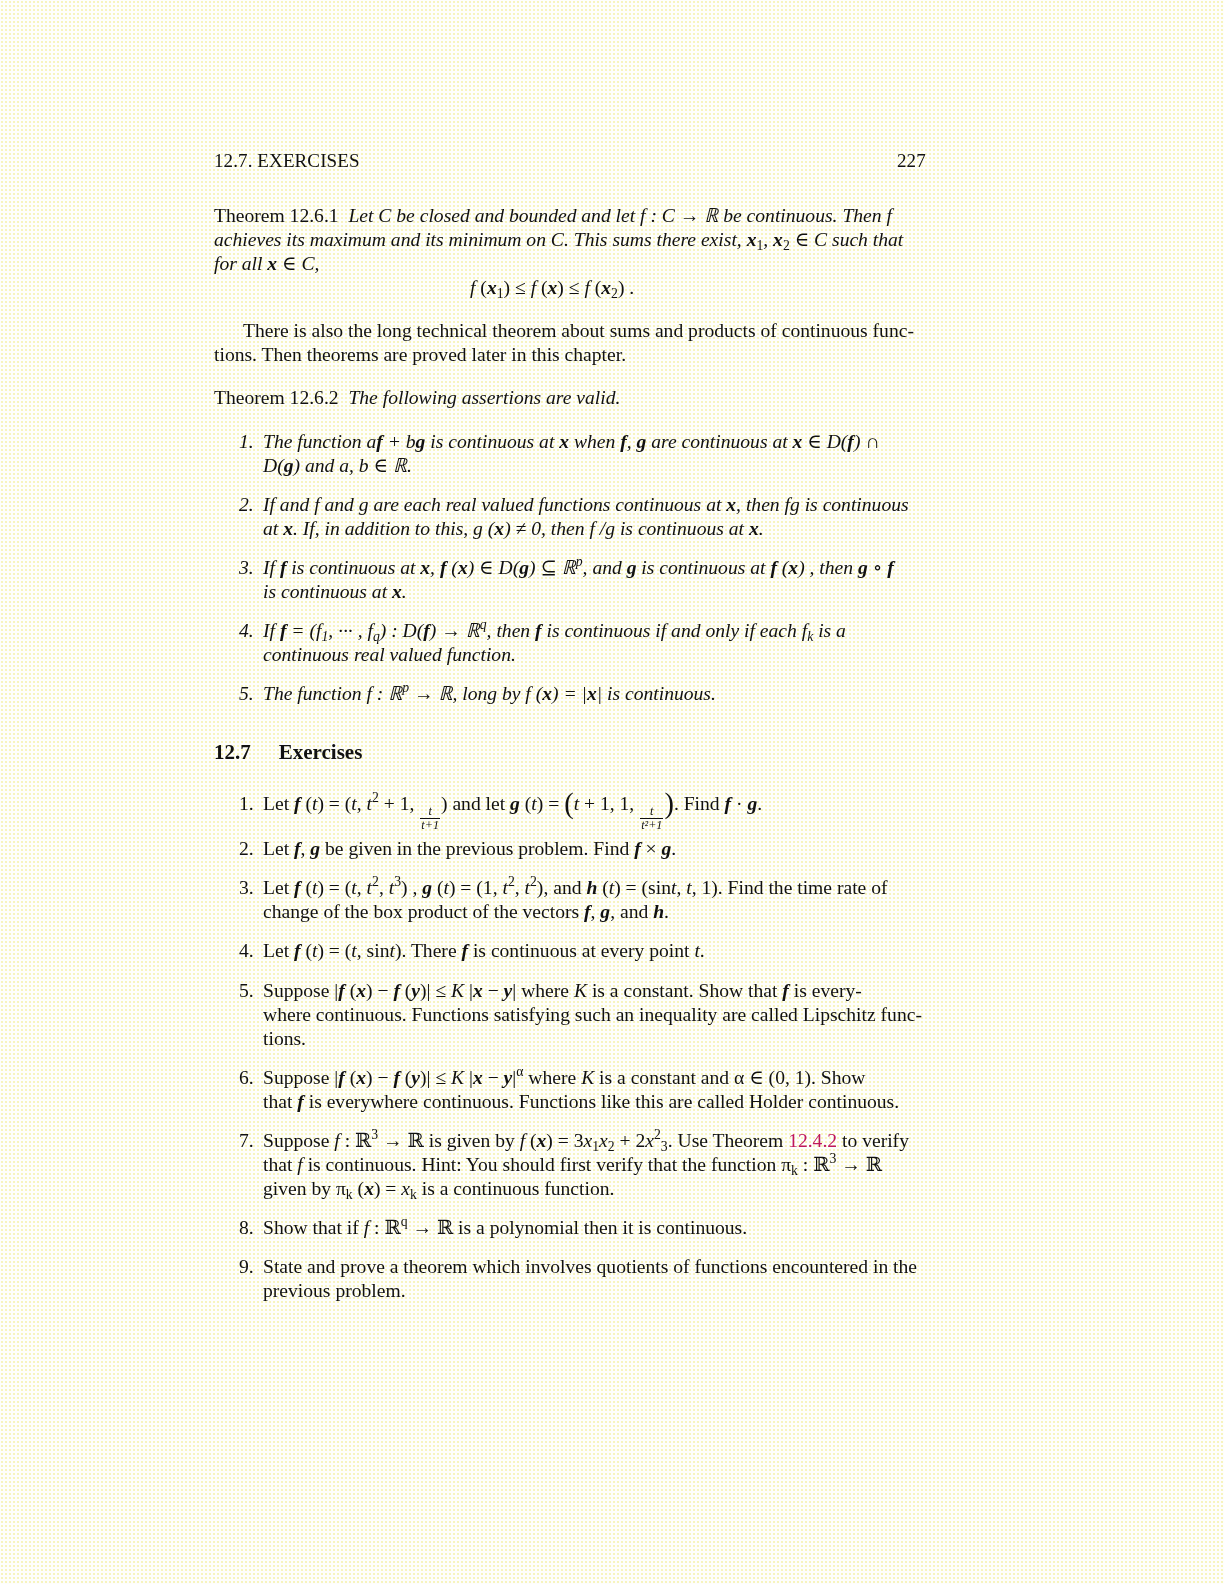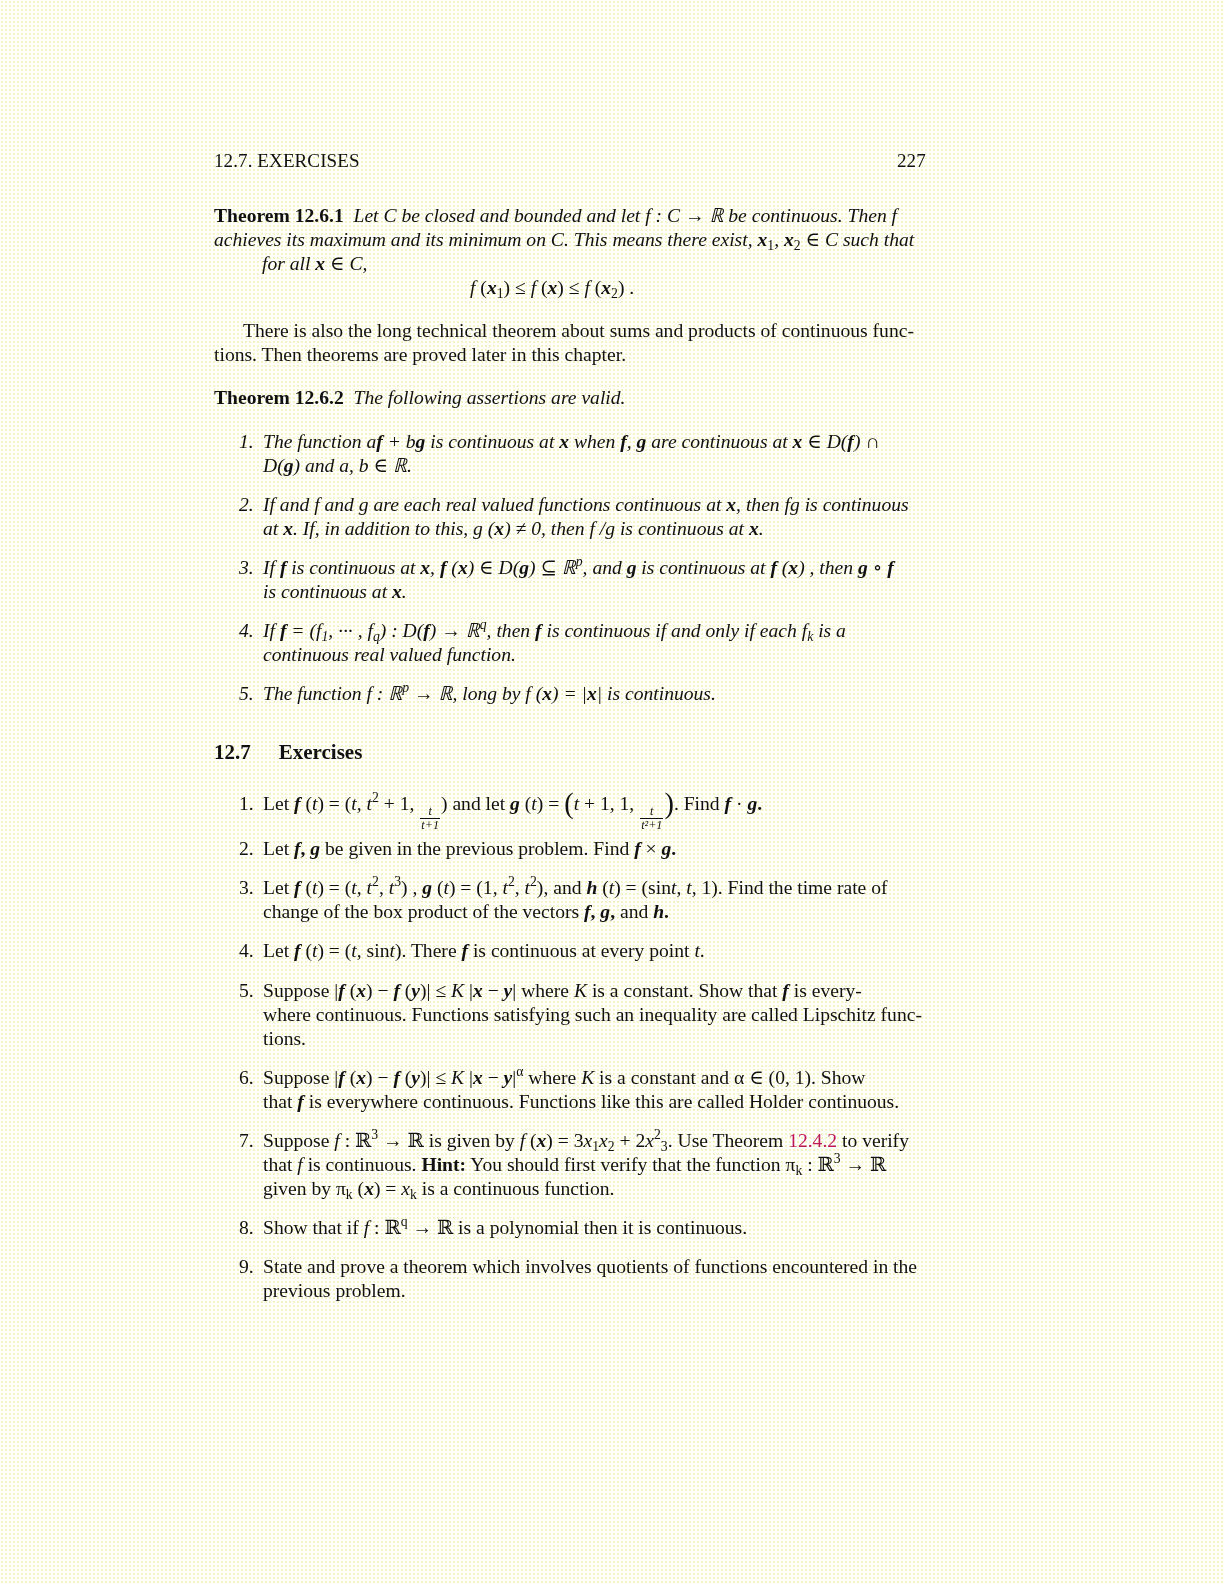--- a/index.html
+++ b/index.html
@@ -8,21 +8,21 @@
     background-color: #fefefc;
     background-image: radial-gradient(circle, #f3ef9c 0.6px, transparent 0.9px);
     background-size: 4px 4px;
     font-family: "Liberation Serif", "DejaVu Serif", serif;
     color: #111;
   }
   .page { position: absolute; left: 0; top: 0; width: 1024px; height: 1584px; }
   .line { position: absolute; font-size: 19.6px; white-space: nowrap; line-height: 24px; }
   .running-head { position: absolute; top: 150px; font-size: 19px; letter-spacing: 0.1px; }
   .it { font-style: italic; }
-  .b { font-weight: bold; }
+  .b { font-weight: normal; }
   .bi { font-weight: bold; font-style: italic; }
   .sup { font-size: 0.7em; vertical-align: 0.55em; line-height: 0; }
   .sub { font-size: 0.7em; vertical-align: -0.3em; line-height: 0; }
   .frac { display: inline-flex; flex-direction: column; vertical-align: -0.45em; font-size: 0.62em; line-height: 1.05; text-align: center; margin: 0 1px; }
   .frac .num { border-bottom: 1px solid #111; padding: 0 1px; font-style: italic; }
   .frac .den { font-style: italic; padding: 0 1px; }
   .big { font-size: 1.45em; vertical-align: -0.12em; line-height: 0; }
   .link { color: #be185d; }
   .section-title { position: absolute; left: 214px; top: 740px; font-size: 21px; font-weight: bold; }
   .section-title .num { margin-right: 28px; }
@@ -34,22 +34,22 @@
 <div class="page">
 
   <div class="running-head" style="left:214px;">12.7. EXERCISES</div>
   <div class="running-head" style="left:897px;">227</div>
 
   <div>
     <div class="line" style="left:214px; top:204px;">
       <span class="b">Theorem 12.6.1</span>&nbsp;
       <span><span class="it">Let C be closed and bounded and let f : C → ℝ be continuous. Then f</span></span>
     </div>
-    <div class="line" style="left:214px; top:228px;"><span class="it">achieves its maximum and its minimum on C. This means there exist, </span><span class="bi">x</span><span class="sub">1</span><span class="it">, </span><span class="bi">x</span><span class="sub">2</span><span class="it"> ∈ C such that</span></div>
-    <div class="line" style="left:214px; top:252px;margin-left:48px;"><span class="it">for all </span><span class="bi">x</span><span class="it"> ∈ C,</span></div>
+    <div class="line" style="left:214px; top:228px;"><span class="it">achieves its maximum and its minimum on C. This sums there exist, </span><span class="bi">x</span><span class="sub">1</span><span class="it">, </span><span class="bi">x</span><span class="sub">2</span><span class="it"> ∈ C such that</span></div>
+    <div class="line" style="left:214px; top:252px;"><span class="it">for all </span><span class="bi">x</span><span class="it"> ∈ C,</span></div>
     <div class="line" style="left:470px; top:276px;"><span class="it">f</span><span> (</span><span class="bi">x</span><span class="sub">1</span><span>) ≤ </span><span class="it">f</span><span> (</span><span class="bi">x</span><span>) ≤ </span><span class="it">f</span><span> (</span><span class="bi">x</span><span class="sub">2</span><span>) .</span></div>
   </div>
 
   <div>
     <div class="line" style="left:243px; top:319px;">There is also the long technical theorem about sums and products of continuous func-</div>
     <div class="line" style="left:214px; top:343px;">tions. Then theorems are proved later in this chapter.</div>
   </div>
 
   <div>
     <div class="line" style="left:214px; top:386px;">

